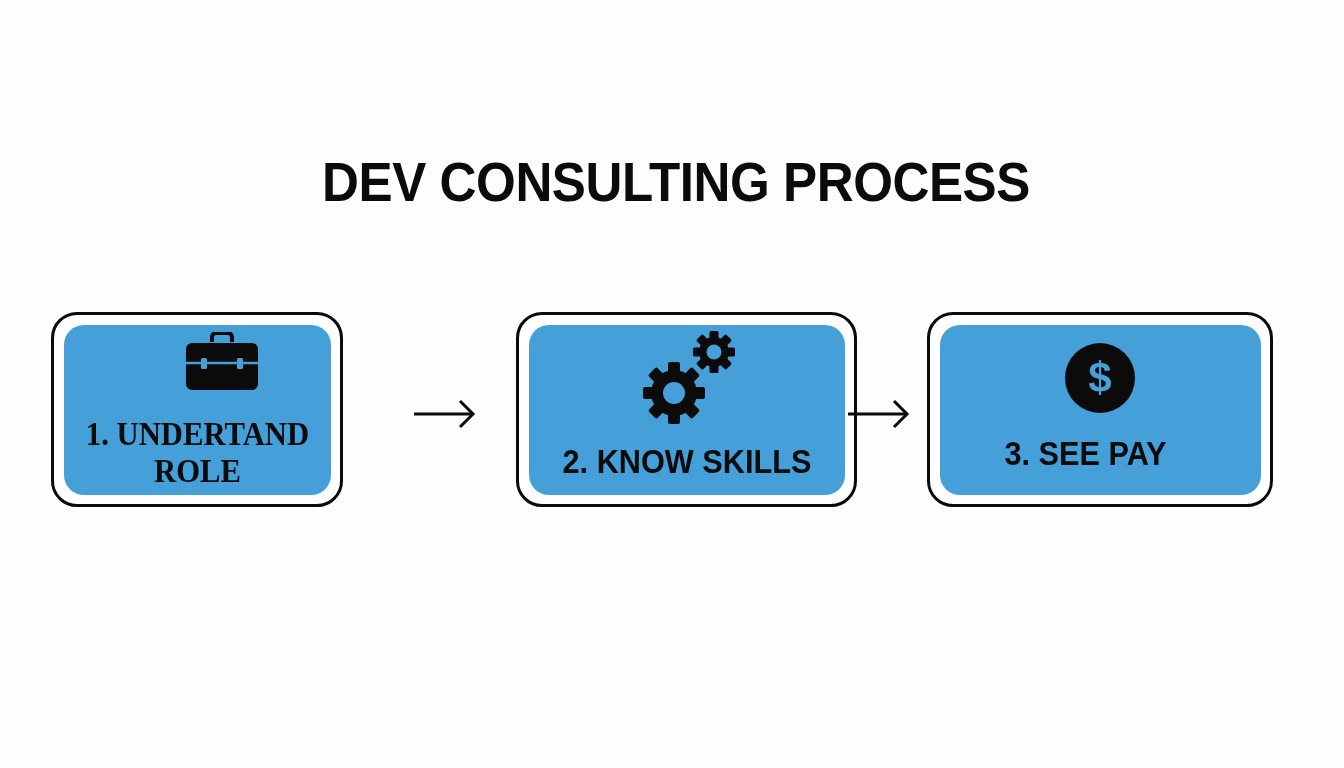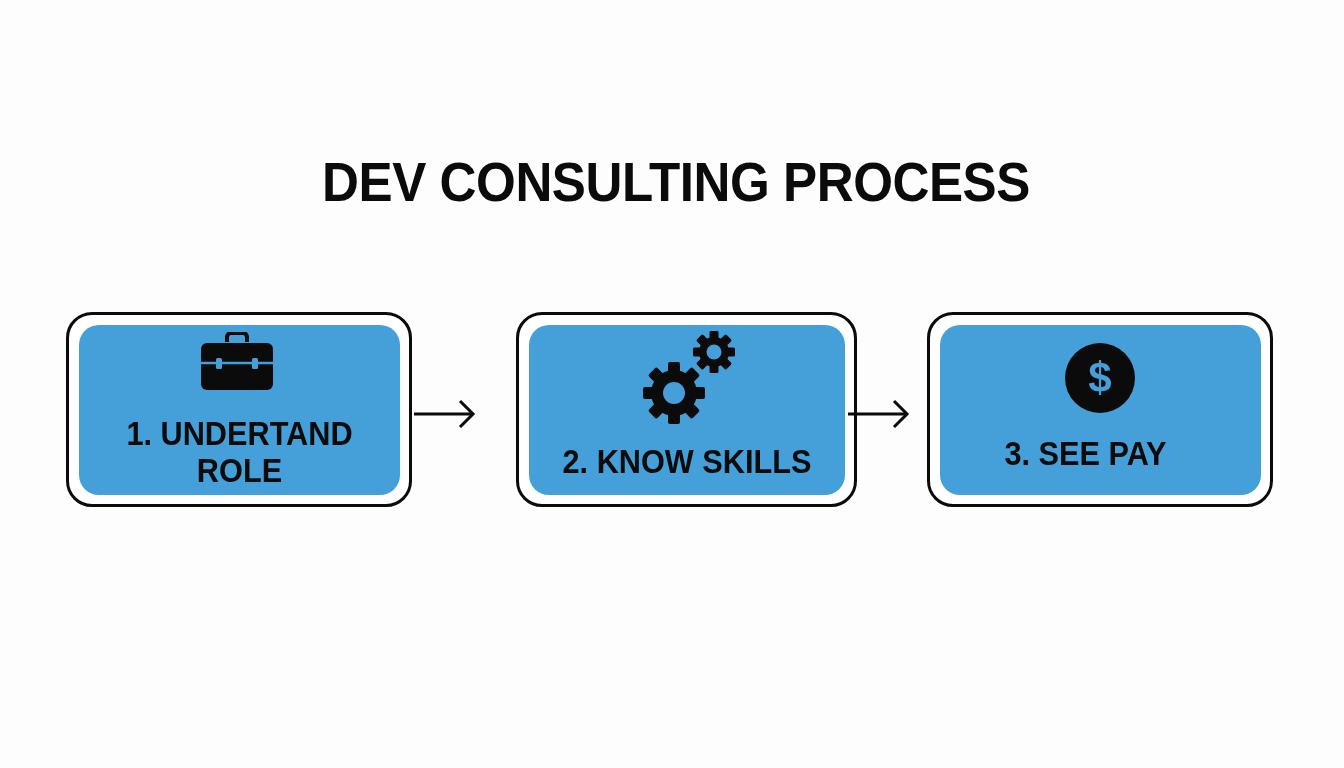--- a/index.html
+++ b/index.html
@@ -64,21 +64,21 @@
     .arrow {
       position: absolute;
       top: 398px;
     }
   </style>
 </head>
 <body>
 
 <div class="title">DEV CONSULTING PROCESS</div>
 
-<div class="step" style="left:66px; width:346px;">
+<div class="step" style="left:51px; width:292px;font-family:Liberation Serif, serif;">
   <div class="step-inner">
     <svg class="icon" style="left:120px; top:7px;" width="76" height="60" viewBox="0 0 76 60">
       <path d="M28 10 V5 a4 4 0 0 1 4 -4 h12 a4 4 0 0 1 4 4 V10" fill="none" stroke="#0b0b0b" stroke-width="4"></path>
       <rect x="2" y="11" width="72" height="47" rx="6" fill="#0b0b0b"></rect>
       <path d="M2 31 H74" stroke="#459fd8" stroke-width="2.5"></path>
       <rect x="17" y="26" width="6" height="11" rx="1.5" fill="#459fd8"></rect>
       <rect x="53" y="26" width="6" height="11" rx="1.5" fill="#459fd8"></rect>
     </svg>
     <div class="step-label" style="top:91px;">1. UNDERTAND</div>
     <div class="step-label" style="top:128px;">ROLE</div>

